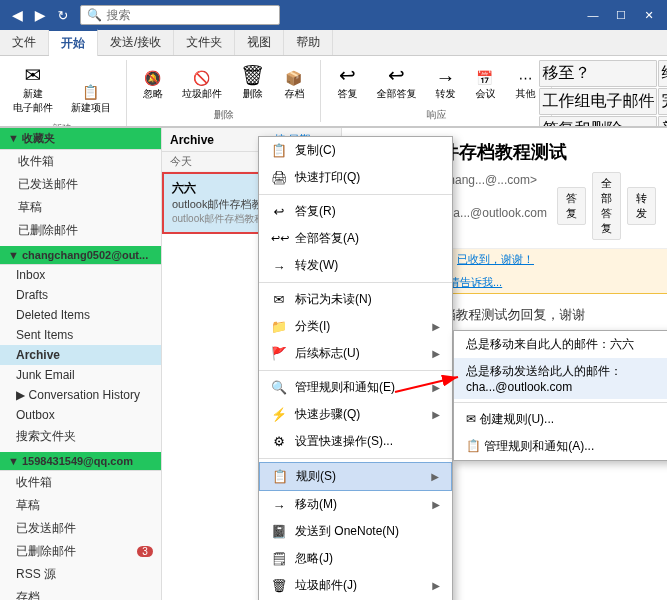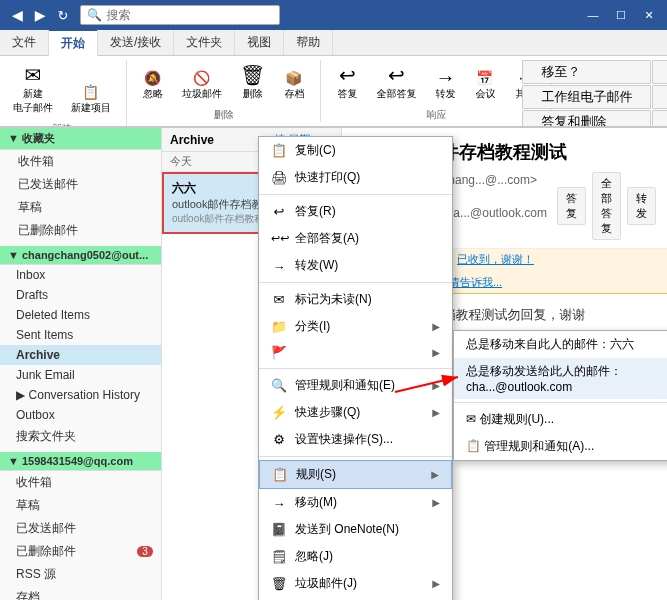--- a/index.html
+++ b/index.html
@@ -24,29 +24,29 @@
 
     
     .ribbon { background: white; border-bottom: 2px solid #c8c8c8; padding: 4px 6px 6px; display: flex; align-items: flex-start; gap: 6px; }
     .ribbon-group { display: flex; flex-direction: column; align-items: center; border-right: 1px solid #ddd; padding-right: 8px; margin-right: 2px; }
     .ribbon-group-label { font-size: 10px; color: #666; margin-top: 2px; }
     .ribbon-group-items { display: flex; gap: 4px; align-items: flex-end; }
     .ribbon-btn { display: flex; flex-direction: column; align-items: center; padding: 4px 6px; cursor: pointer; border: 1px solid transparent; border-radius: 2px; min-width: 36px; }
     .ribbon-btn .icon { font-size: 20px; line-height: 1; }
     .ribbon-btn .label { font-size: 10px; margin-top: 2px; text-align: center; white-space: nowrap; }
     .quick-steps-grid { display: grid; grid-template-columns: 1fr 1fr; gap: 1px; }
-    .quick-step-btn { font-size: 13px; padding: 2px 18px; cursor: pointer; background: #f5f5f5; border: 1px solid #ccc; border-radius: 1px; white-space: nowrap; }
+    .quick-step-btn { font-size: 16px; padding: 2px 2px; cursor: pointer; background: #f5f5f5; border: 1px solid #ccc; border-radius: 1px; white-space: nowrap; }
 
     
     .main { display: flex; height: calc(600px - 30px - 26px - 72px); }
 
     
     .sidebar { width: 162px; background: #f9f9f9; border-right: 1px solid #ddd; overflow-y: auto; flex-shrink: 0; }
     .sidebar-section { margin-bottom: 4px; }
-    .sidebar-section-header { background: #86efac; padding: 3px 8px; font-weight: 600; font-size: 11px; color: #333; cursor: pointer; display: flex; align-items: center; gap: 4px; border-bottom: 1px solid #ddd; }
+    .sidebar-section-header { background: #22c55e; padding: 3px 8px; font-weight: 600; font-size: 11px; color: #333; cursor: pointer; display: flex; align-items: center; gap: 4px; border-bottom: 1px solid #ddd; }
     .sidebar-item { padding: 3px 8px 3px 18px; cursor: pointer; font-size: 12px; color: #333; display: flex; align-items: center; justify-content: space-between; }
     .sidebar-item.active { background: #cce8f4; }
     .sidebar-item.bold { font-weight: 700; }
     .badge { background: #cc4444; color: white; border-radius: 8px; padding: 0 5px; font-size: 10px; min-width: 16px; text-align: center; }
     .sidebar-item-sub { padding-left: 16px; }
 
     
     .email-list { width: 180px; border-right: 1px solid #ddd; background: white; flex-shrink: 0; overflow-y: auto; }
     .email-list-header { background: #f5f5f5; border-bottom: 1px solid #ddd; padding: 4px 8px; display: flex; align-items: center; justify-content: space-between; }
     .email-list-title { font-weight: 600; font-size: 12px; }
@@ -305,20 +305,21 @@
       <span class="ctx-icon">✉</span>
       <span class="ctx-label">标记为未读(N)</span>
     </div>
     <div class="ctx-item">
       <span class="ctx-icon">📁</span>
       <span class="ctx-label">分类(I)</span>
       <span class="ctx-arrow">▶</span>
     </div>
     <div class="ctx-item">
       <span class="ctx-icon">🚩</span>
+      <span class="ctx-label">后续标志(U)</span>
       <span class="ctx-arrow">▶</span>
     </div>
     <div class="ctx-separator"></div>
     <div class="ctx-item">
       <span class="ctx-icon">🔍</span>
       <span class="ctx-label">管理规则和通知(E)</span>
       <span class="ctx-arrow">▶</span>
     </div>
     <div class="ctx-item">
       <span class="ctx-icon">⚡</span>

